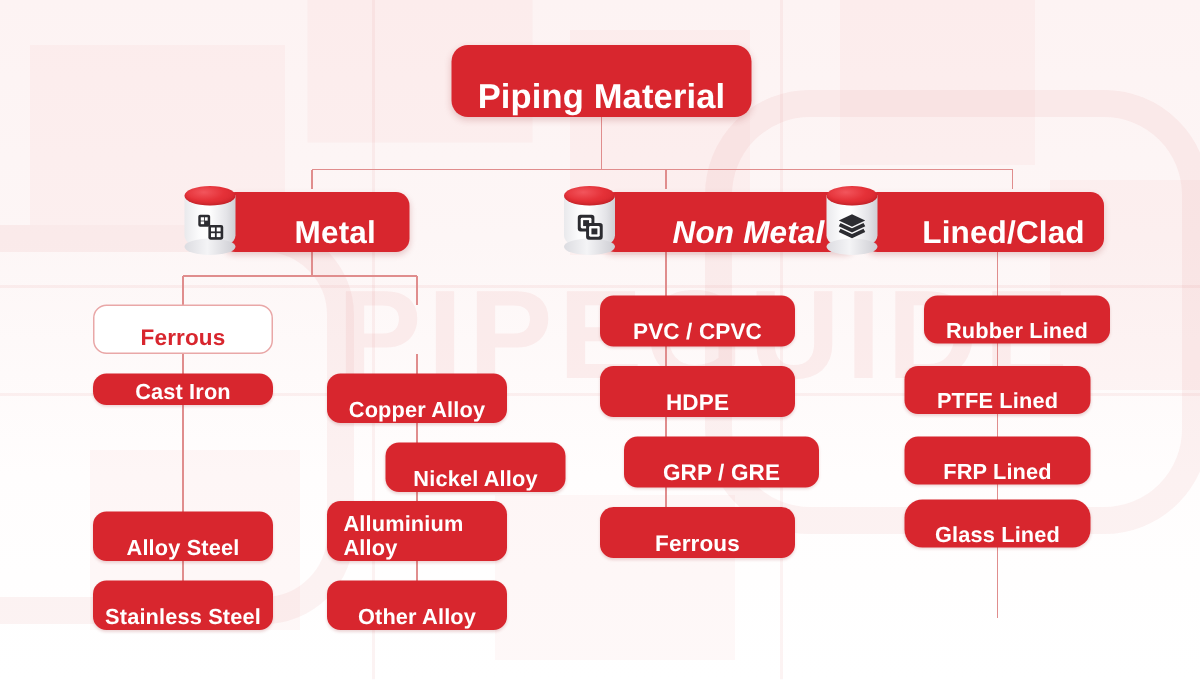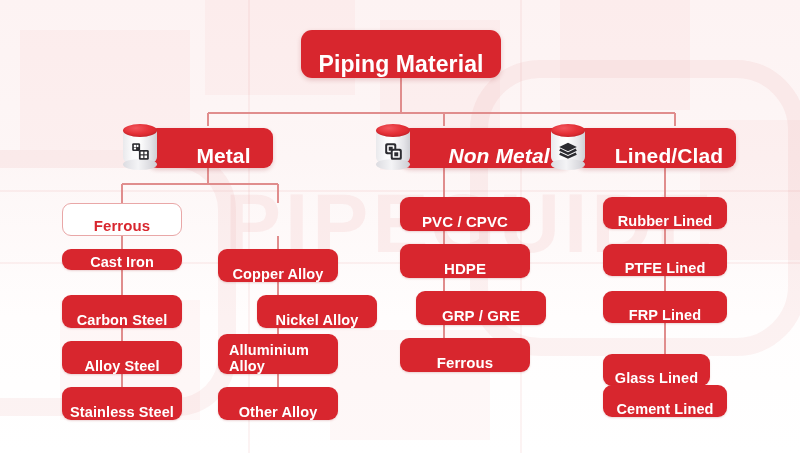--- a/index.html
+++ b/index.html
@@ -212,23 +212,20 @@
   <div class="node cat" style="left:576px;top:128px;width:160px;height:40px;">
     <span class="label">Lined/Clad</span>
   </div>
 
   <div class="node sub outline" style="left:62px;top:203px;width:120px;height:33px;">
     <span class="label">Ferrous</span>
   </div>
   <div class="node leaf" style="left:62px;top:249px;width:120px;height:21px;">
     <span class="label">Cast Iron</span>
   </div>
-  <div class="node leaf" style="left:62px;top:295px;width:120px;height:33px;">
-    <span class="label">Carbon Steel</span>
-  </div>
   <div class="node leaf" style="left:62px;top:341px;width:120px;height:33px;">
     <span class="label">Alloy Steel</span>
   </div>
   <div class="node leaf" style="left:62px;top:387px;width:120px;height:33px;">
     <span class="label">Stainless Steel</span>
   </div>
 
   <div class="node leaf" style="left:218px;top:249px;width:120px;height:33px;">
     <span class="label">Copper Alloy</span>
   </div>
@@ -248,29 +245,26 @@
   <div class="node leaf" style="left:400px;top:244px;width:130px;height:34px;font-size:15px;">
     <span class="label">HDPE</span>
   </div>
   <div class="node leaf" style="left:400px;top:291px;width:130px;height:34px;font-size:15px;margin-left:16px;">
     <span class="label">GRP / GRE</span>
   </div>
   <div class="node leaf" style="left:400px;top:338px;width:130px;height:34px;font-size:15px;">
     <span class="label">Ferrous</span>
   </div>
 
-  <div class="node leaf" style="left:603px;top:197px;width:124px;height:32px;">
+  <div class="node leaf" style="left:616px;top:197px;width:124px;height:32px;">
     <span class="label">Rubber Lined</span>
   </div>
   <div class="node leaf" style="left:603px;top:244px;width:124px;height:32px;">
     <span class="label">PTFE Lined</span>
   </div>
   <div class="node leaf" style="left:603px;top:291px;width:124px;height:32px;">
     <span class="label">FRP Lined</span>
   </div>
-  <div class="node leaf" style="left:603px;top:354px;width:107px;height:32px;">
+  <div class="node leaf" style="left:603px;top:333px;width:124px;height:32px;border-radius:12px;">
     <span class="label">Glass Lined</span>
   </div>
-  <div class="node leaf" style="left:603px;top:385px;width:124px;height:32px;">
-    <span class="label">Cement Lined</span>
-  </div>
 
 </div>
 
 </body></html>

